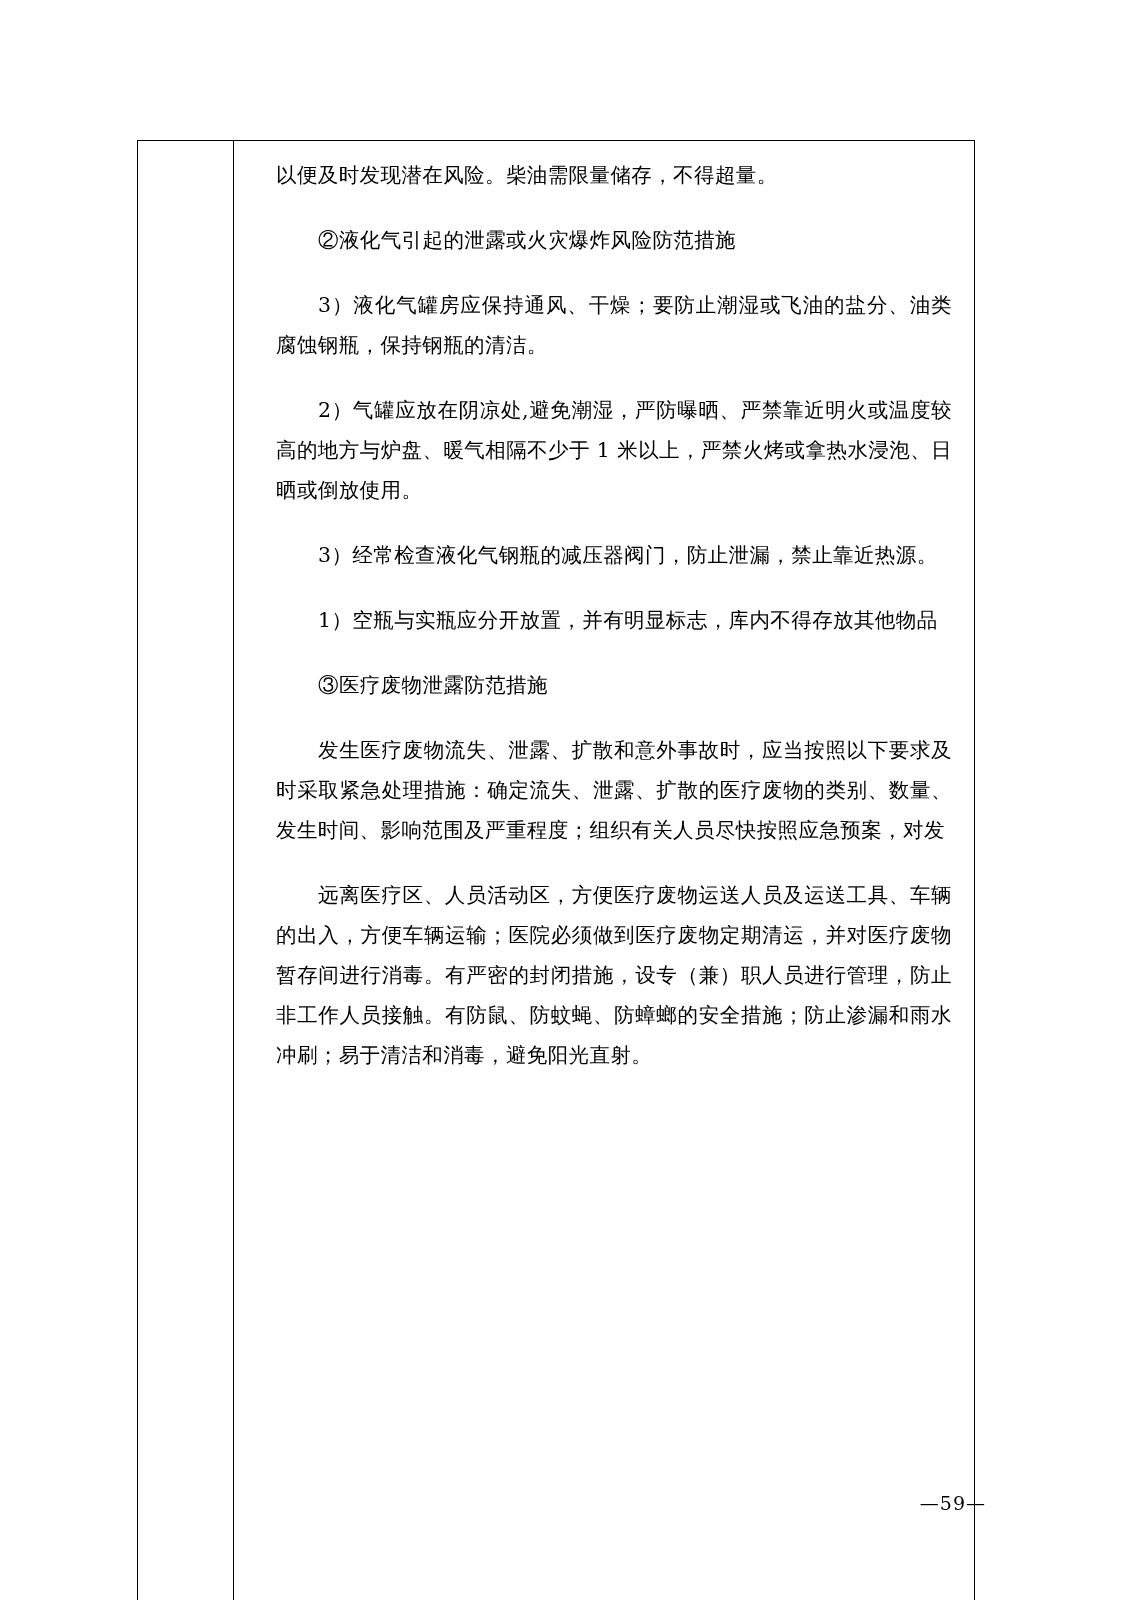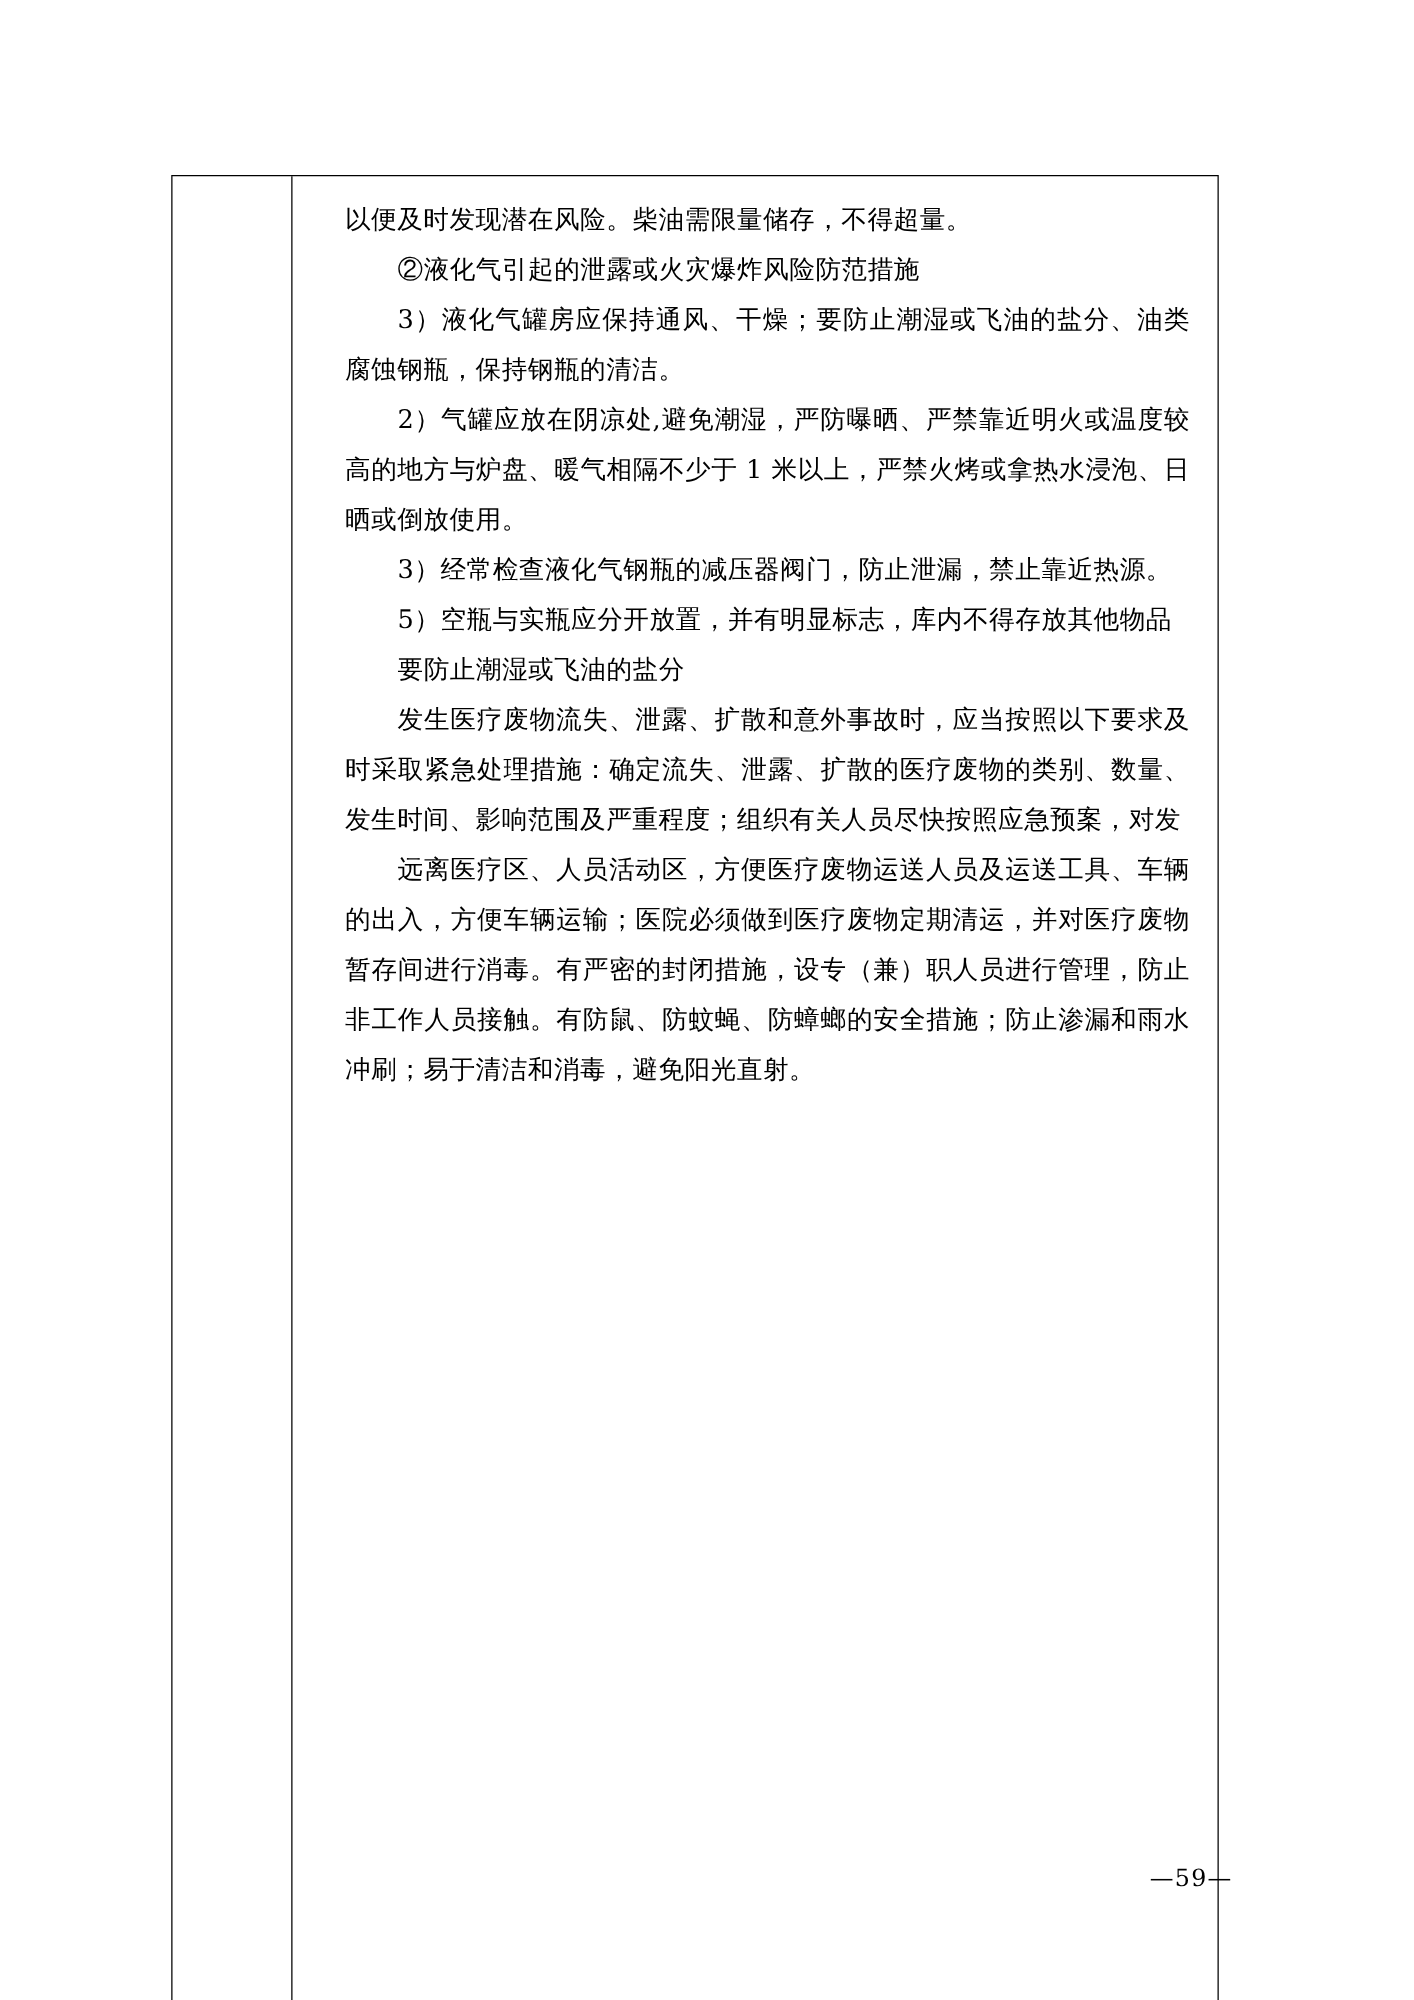--- a/index.html
+++ b/index.html
@@ -54,20 +54,21 @@
     margin: 0;
     font-size: 20.5px;
     line-height: 40px;
     text-align: justify;
     text-justify: inter-ideograph;
     letter-spacing: 0.4px;
   }
 
   p.indent2 {
     text-indent: 42px;
+    margin-top: 25px;
   }
   p.noindent {
     text-indent: 0;
   }
 
   .page-number {
     position: absolute;
     right: 145px;
     top: 1492px;
     font-size: 19px;
@@ -86,22 +87,22 @@
       <span></span>
     </div>
 
     <div class="col-main">
 
       <p class="para noindent">以便及时发现潜在风险。柴油需限量储存，不得超量。</p>
       <p class="para indent2">②液化气引起的泄露或火灾爆炸风险防范措施</p>
       <p class="para indent2">3）液化气罐房应保持通风、干燥；要防止潮湿或飞油的盐分、油类腐蚀钢瓶，保持钢瓶的清洁。</p>
       <p class="para indent2">2）气罐应放在阴凉处,避免潮湿，严防曝晒、严禁靠近明火或温度较高的地方与炉盘、暖气相隔不少于 1 米以上，严禁火烤或拿热水浸泡、日晒或倒放使用。</p>
       <p class="para indent2">3）经常检查液化气钢瓶的减压器阀门，防止泄漏，禁止靠近热源。</p>
-      <p class="para indent2">5）空瓶与实瓶应分开放置，并有明显标志，库内不得存放其他物品</p>
-      <p class="para indent2">要防止潮湿或飞油的盐分</p>
+      <p class="para indent2">1）空瓶与实瓶应分开放置，并有明显标志，库内不得存放其他物品</p>
+      <p class="para indent2">③医疗废物泄露防范措施</p>
       <p class="para indent2">发生医疗废物流失、泄露、扩散和意外事故时，应当按照以下要求及时采取紧急处理措施：确定流失、泄露、扩散的医疗废物的类别、数量、发生时间、影响范围及严重程度；组织有关人员尽快按照应急预案，对发</p>
       <p class="para indent2">远离医疗区、人员活动区，方便医疗废物运送人员及运送工具、车辆的出入，方便车辆运输；医院必须做到医疗废物定期清运，并对医疗废物暂存间进行消毒。有严密的封闭措施，设专（兼）职人员进行管理，防止非工作人员接触。有防鼠、防蚊蝇、防蟑螂的安全措施；防止渗漏和雨水冲刷；易于清洁和消毒，避免阳光直射。</p>
 
     </div>
   </div>
 
   <div class="page-number">—59—</div>
 
 </div>
 

